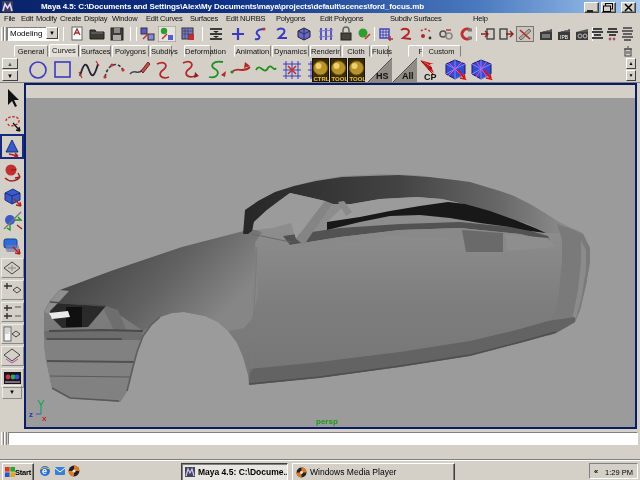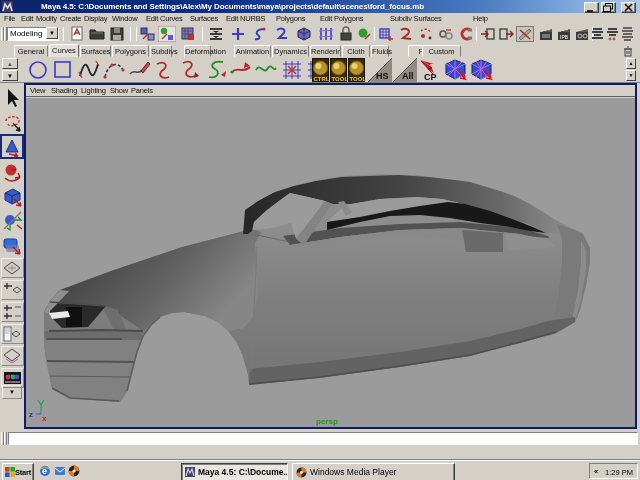--- a/index.html
+++ b/index.html
@@ -395,27 +395,20 @@
       <div class="tbtn" style="top:284px;height:20px;border:1px solid;border-color:#efece5 #8a8a8a #8a8a8a #efece5"><svg width="21" height="18" viewBox="0 0 21 18">
             <rect x="2" y="3" width="17" height="12" fill="#15151a"></rect>
             <circle cx="6" cy="8" r="2.4" fill="#cc3344"></circle>
             <circle cx="11" cy="8" r="2.4" fill="#33aa55"></circle>
             <circle cx="15" cy="8" r="2.4" fill="#3355cc"></circle>
             <rect x="3" y="12" width="15" height="2" fill="#886688"></rect>
           </svg></div>
       <div class="tbtn" style="top:301px;height:14px;width:20px;left:2px;border:1px solid;border-color:#efece5 #8a8a8a #8a8a8a #efece5;font-size:6px;text-align:center;line-height:12px;color:#000">▼</div>
     </div>
     <div id="panel">
-      <div id="pmenub">
-          <span style="left:4px">View</span>
-          <span style="left:25px">Shading</span>
-          <span style="left:55px">Lighting</span>
-          <span style="left:84px">Show</span>
-          <span style="left:105px">Panels</span>
-        </div>
       <div id="vp">
         <svg width="609" height="329" viewBox="0 0 609 329">
         <defs>
           <linearGradient id="gHood" x1="95" y1="235" x2="205" y2="335" gradientUnits="userSpaceOnUse">
                 <stop offset="0" stop-color="#424242"></stop>
                 <stop offset="0.55" stop-color="#626262"></stop>
                 <stop offset="1" stop-color="#868686"></stop>
               </linearGradient>
           <linearGradient id="gRoof" x1="250" y1="0" x2="583" y2="0" gradientUnits="userSpaceOnUse">
                 <stop offset="0" stop-color="#282828"></stop>

